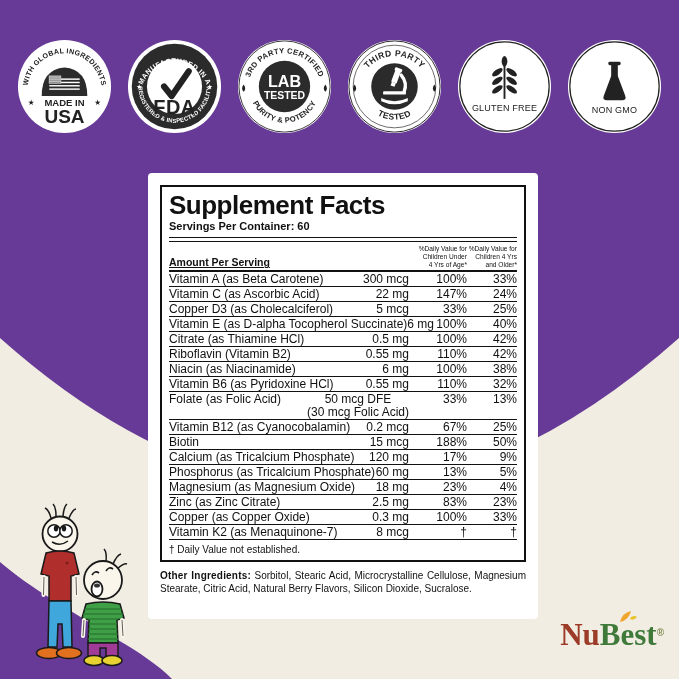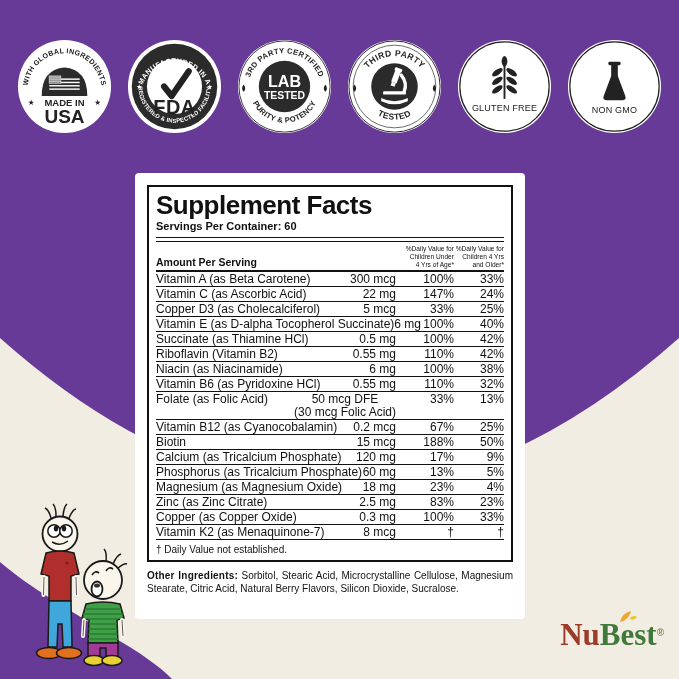--- a/index.html
+++ b/index.html
@@ -5,29 +5,29 @@
   html,body{margin:0;padding:0;background:#fff;}
   .stage{position:relative;width:679px;height:679px;overflow:hidden;background:#F1EDE2;
          font-family:"Liberation Sans",sans-serif;color:#111;}
   .bg{position:absolute;left:0;top:0;width:679px;height:679px;}
   
   .badges{position:absolute;top:39px;left:0;right:0;display:flex;justify-content:space-between;padding:0 17px;}
   .badge{width:95px;height:95px;}
   .badge text{font-family:"Liberation Sans",sans-serif;}
   .dk{fill:#2B2B2B;}
   
-  .card{position:absolute;left:135px;top:173px;width:390px;background:#fff;border-radius:4px;
+  .card{position:absolute;left:148px;top:173px;width:390px;background:#fff;border-radius:4px;
         padding:12px;box-sizing:border-box;}
   .factbox{border:2px solid #111;padding:4px 7px 3px;box-sizing:border-box;width:366px;}
   .sf-title{font-size:26px;font-weight:bold;letter-spacing:-0.5px;line-height:29px;}
   .sf-sub{font-size:11px;font-weight:bold;line-height:13px;}
   .sf-bar{height:3px;border-top:1.5px solid #111;border-bottom:1.5px solid #111;margin-top:4px;}
   .sf-head{display:grid;grid-template-columns:1fr 54px 50px;align-items:end;
            border-bottom:2px solid #111;padding:3px 0 2px;}
-  .aps{font-size:10.5px;font-weight:bold;}
+  .aps{font-size:10.5px;font-weight:bold;text-decoration:underline;}
   .dvh{font-size:6.6px;line-height:7.8px;text-align:right;white-space:nowrap;}
   .row{display:grid;grid-template-columns:1fr 54px 50px;border-bottom:1px solid #111;
        font-size:12px;line-height:13px;padding:.5px 0;align-items:start;}
   .na{display:flex;justify-content:space-between;min-width:0;padding-right:4px;}
   .nm{white-space:nowrap;}
   .amt{text-align:center;white-space:nowrap;}
   .amt2{display:block;}
   .dv{text-align:right;}
   .footnote{font-size:10px;line-height:14px;padding-top:3px;}
   .other{margin:7px 0 12px;font-size:10px;line-height:13px;text-align:justify;}
@@ -226,21 +226,21 @@
             <div class="na">
               <span class="nm">Vitamin E (as D-alpha Tocopherol Succinate)</span>
               <span class="amt"><span>6 mg</span></span>
             </div>
             <span class="dv">100%</span>
             <span class="dv">40%</span>
           </div>
 
           <div class="row">
             <div class="na">
-              <span class="nm">Succinate (as Thiamine HCl)</span>
+              <span class="nm">Citrate (as Thiamine HCl)</span>
               <span class="amt"><span>0.5 mg</span></span>
             </div>
             <span class="dv">100%</span>
             <span class="dv">42%</span>
           </div>
 
           <div class="row">
             <div class="na">
               <span class="nm">Riboflavin (Vitamin B2)</span>
               <span class="amt"><span>0.55 mg</span></span>

